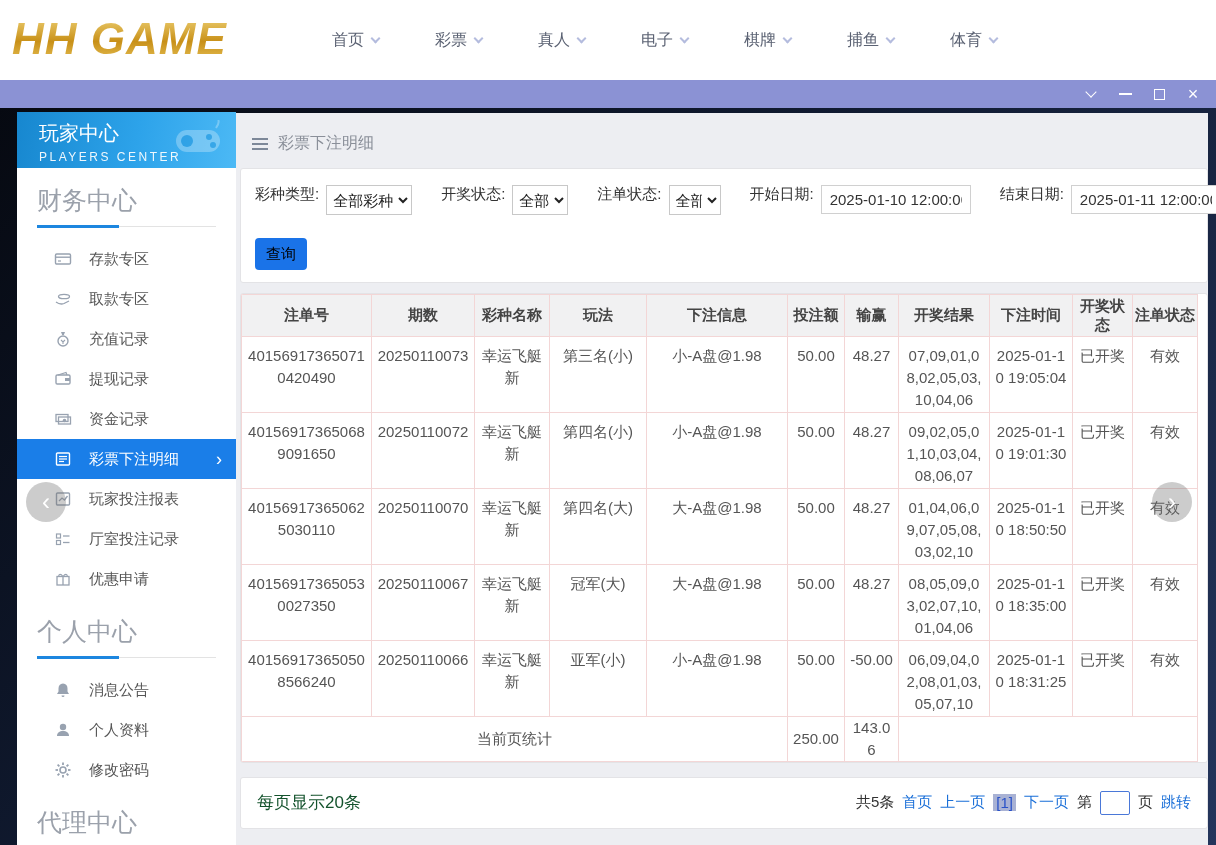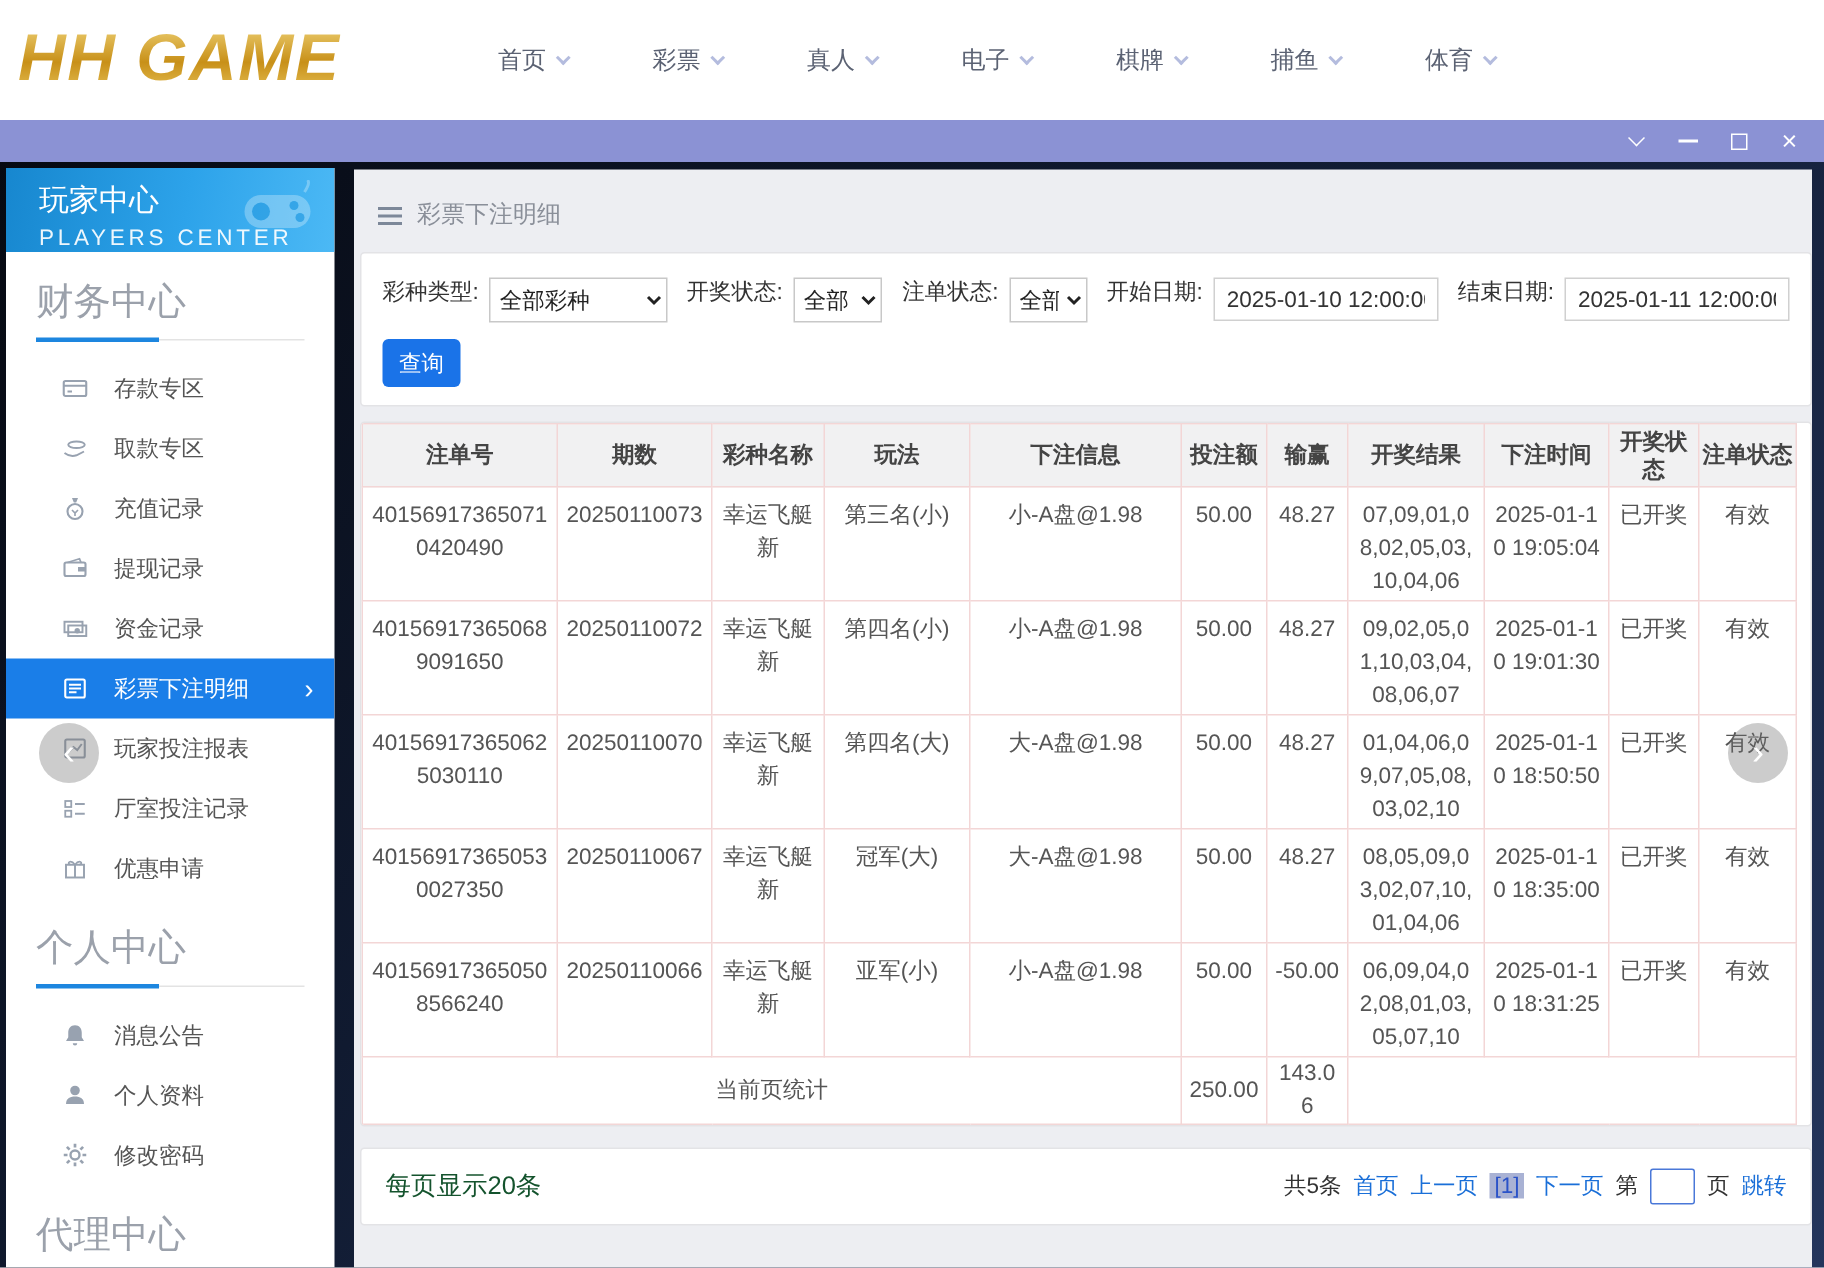--- a/index.html
+++ b/index.html
@@ -24,25 +24,25 @@
   
   .title-bar { position:absolute; top:80px; left:0; width:1216px; height:28px; background:#8b92d4;
                display:flex; justify-content:flex-end; align-items:center; gap:20px; padding-right:16px; }
   .tb-btn { display:flex; align-items:center; justify-content:center; width:14px; height:14px; cursor:pointer; }
   .tb-caret { width:8px; height:8px; border-right:1.5px solid #fff; border-bottom:1.5px solid #fff;
               transform:rotate(45deg); margin-top:-4px; }
   .tb-min { width:13px; height:2px; background:#fff; }
   .tb-max { width:11px; height:11px; border:1.5px solid #fff; }
   .tb-close { color:#fff; font-size:18px; line-height:14px; }
   
-  .sidebar { position:absolute; left:4px; top:112px; width:219px; height:733px; background:#fff; overflow:hidden; z-index:2; }
+  .sidebar { position:absolute; left:17px; top:112px; width:219px; height:733px; background:#fff; overflow:hidden; z-index:2; }
   .side-header { height:56px; background:linear-gradient(100deg,#1787cf 0%,#2da3ea 55%,#4cb9f5 100%);
                  color:#fff; padding:8px 0 0 22px; position:relative; }
   .side-title { font-size:20px; }
-  .side-sub { font-size:15px; letter-spacing:2.5px; margin-top:3px; opacity:.92; }
+  .side-sub { font-size:12px; letter-spacing:2.5px; margin-top:3px; opacity:.92; }
   .side-gamepad { position:absolute; right:12px; top:8px; opacity:.28; }
   .section-title { margin:16px 20px 0; font-size:25px; color:#9ba1ab; }
   .section-rule { margin:9px 20px 0; height:1px; background:#e3e3e3; position:relative; }
   .section-rule::before { content:""; position:absolute; left:0; top:-1px; width:82px; height:3px; background:#1d86df; }
   .menu { margin-top:12px; }
   .menu-item { height:40px; display:flex; align-items:center; padding-left:37px; color:#555;
                font-size:15px; cursor:pointer; position:relative; }
   .mi-icon { width:18px; height:18px; color:#98a2b0; margin-right:17px; display:flex;
              align-items:center; justify-content:center; font-size:16px; }
   .menu-item.active { background:#1a7ee8; color:#fff; }
@@ -55,26 +55,26 @@
   .collapse-btn { left:26px; top:482px; }
   .expand-btn  { left:1152px; top:482px; }
   
   .main { position:absolute; left:236px; top:113px; width:972px; height:732px; background:#edeef2; z-index:1; }
   .breadcrumb { display:flex; align-items:center; gap:10px; margin:20px 0 0 16px; color:#8a8f99; font-size:16px; }
   .hamburger { display:flex; flex-direction:column; gap:3px; }
   .hamburger span { width:16px; height:2px; background:#7d8899; }
   .panel { background:#fff; border:1px solid #e3e3e6; border-radius:3px; margin-left:4px; width:968px; }
   .filter-panel { margin-top:14px; padding:16px 14px 12px; }
   .filter-row { display:flex; align-items:flex-start; gap:7px; font-size:15px; color:#333; white-space:nowrap; }
-  .filter-row label { margin-left:6px; }
+  .filter-row label { margin-left:22px; }
   .filter-row label:first-child { margin-left:0; }
   select { height:30px; border:1px solid #c8c8c8; background:#fff; font-size:15px; color:#222; padding:0 2px; }
   .sel-lottery { width:132px; } .sel-draw { width:66px; } .sel-order { width:52px; }
   .date-input { width:150px; height:29px; border:1px solid #d0d0d0; font-size:15px; padding:0 8px; color:#333; }
-  .search-btn { margin-top:11px; width:52px; height:32px; background:#1a73e8; color:#ffffff; border:none;
+  .search-btn { margin-top:23px; width:52px; height:32px; background:#1a73e8; color:#000000; border:none;
                 border-radius:4px; font-size:15px; cursor:pointer; }
   
   .table-panel { margin-top:10px; overflow:hidden; }
   table { border-collapse:collapse; table-layout:fixed; width:956px; font-size:15px; color:#555; }
   th,td { border:1px solid #f3d6d6; text-align:center; }
   th { background:#f1f1f2; color:#444; font-weight:bold; height:42px; }
   td { height:76px; vertical-align:top; padding:8px 5px 0; word-break:break-all; line-height:1.45; }
   tr.summary td { height:38px; vertical-align:middle; padding:0 5px; }
   
   .pagination-panel { margin-top:14px; height:52px; display:flex; align-items:center;

